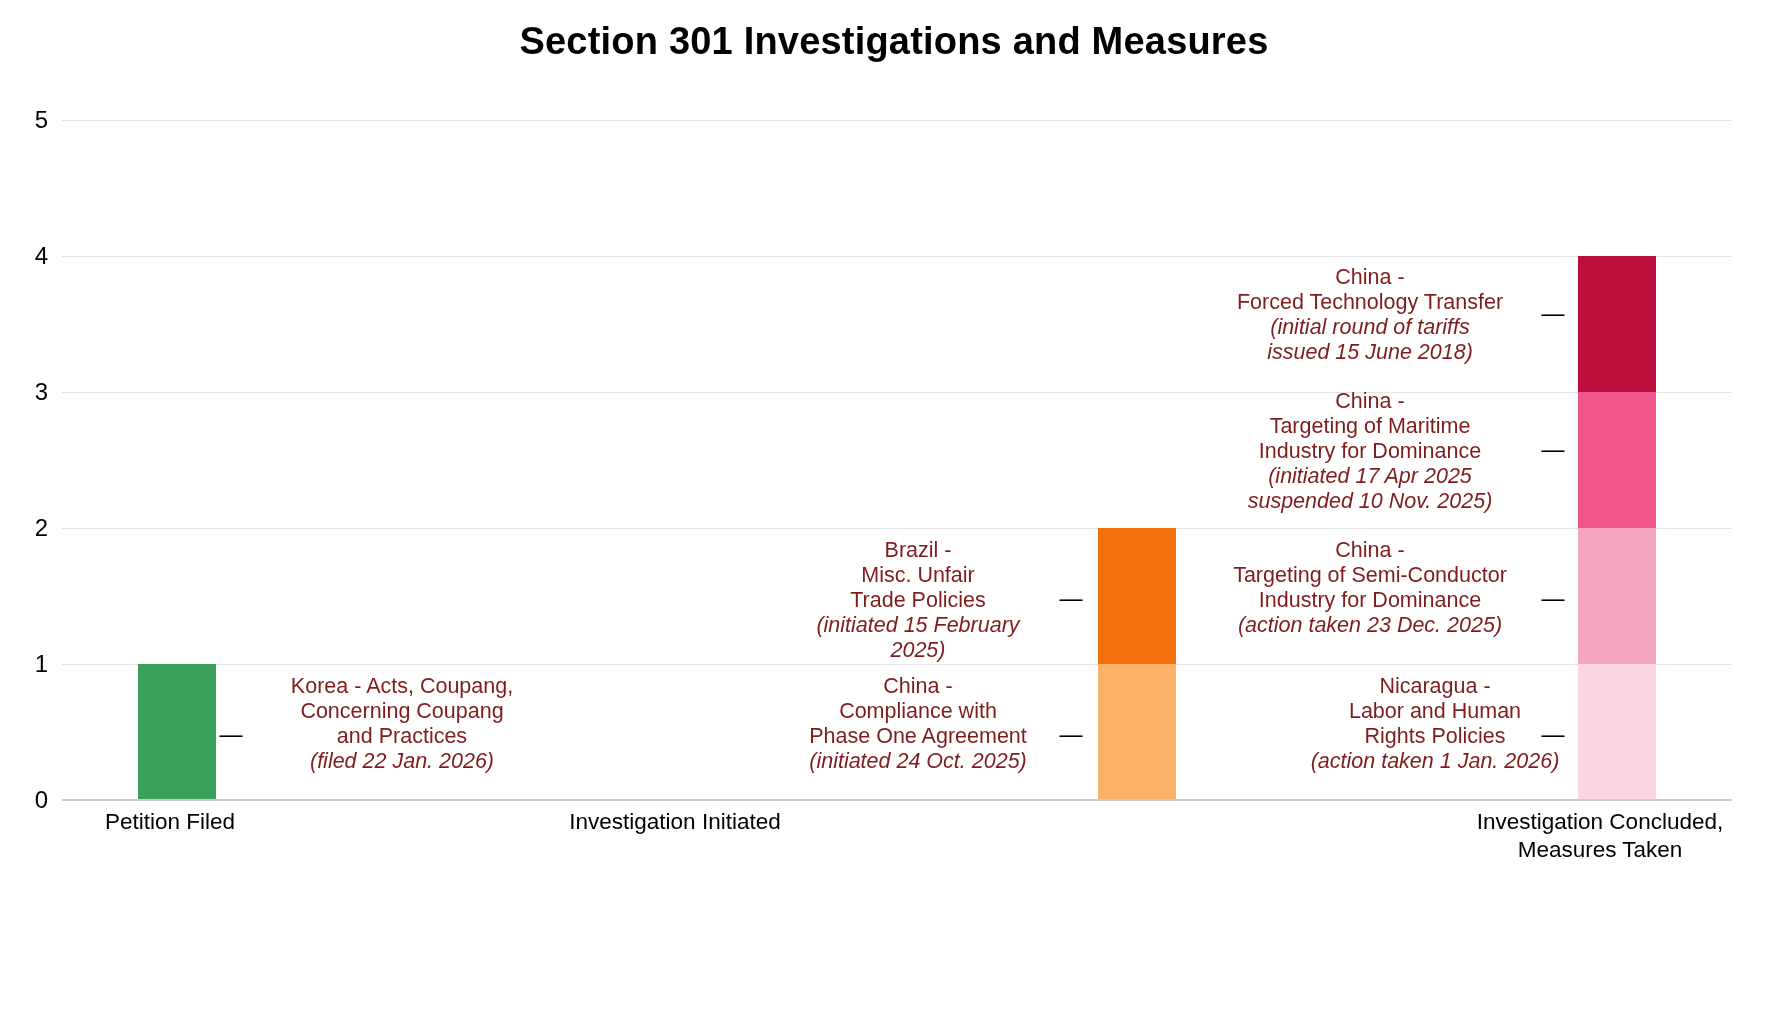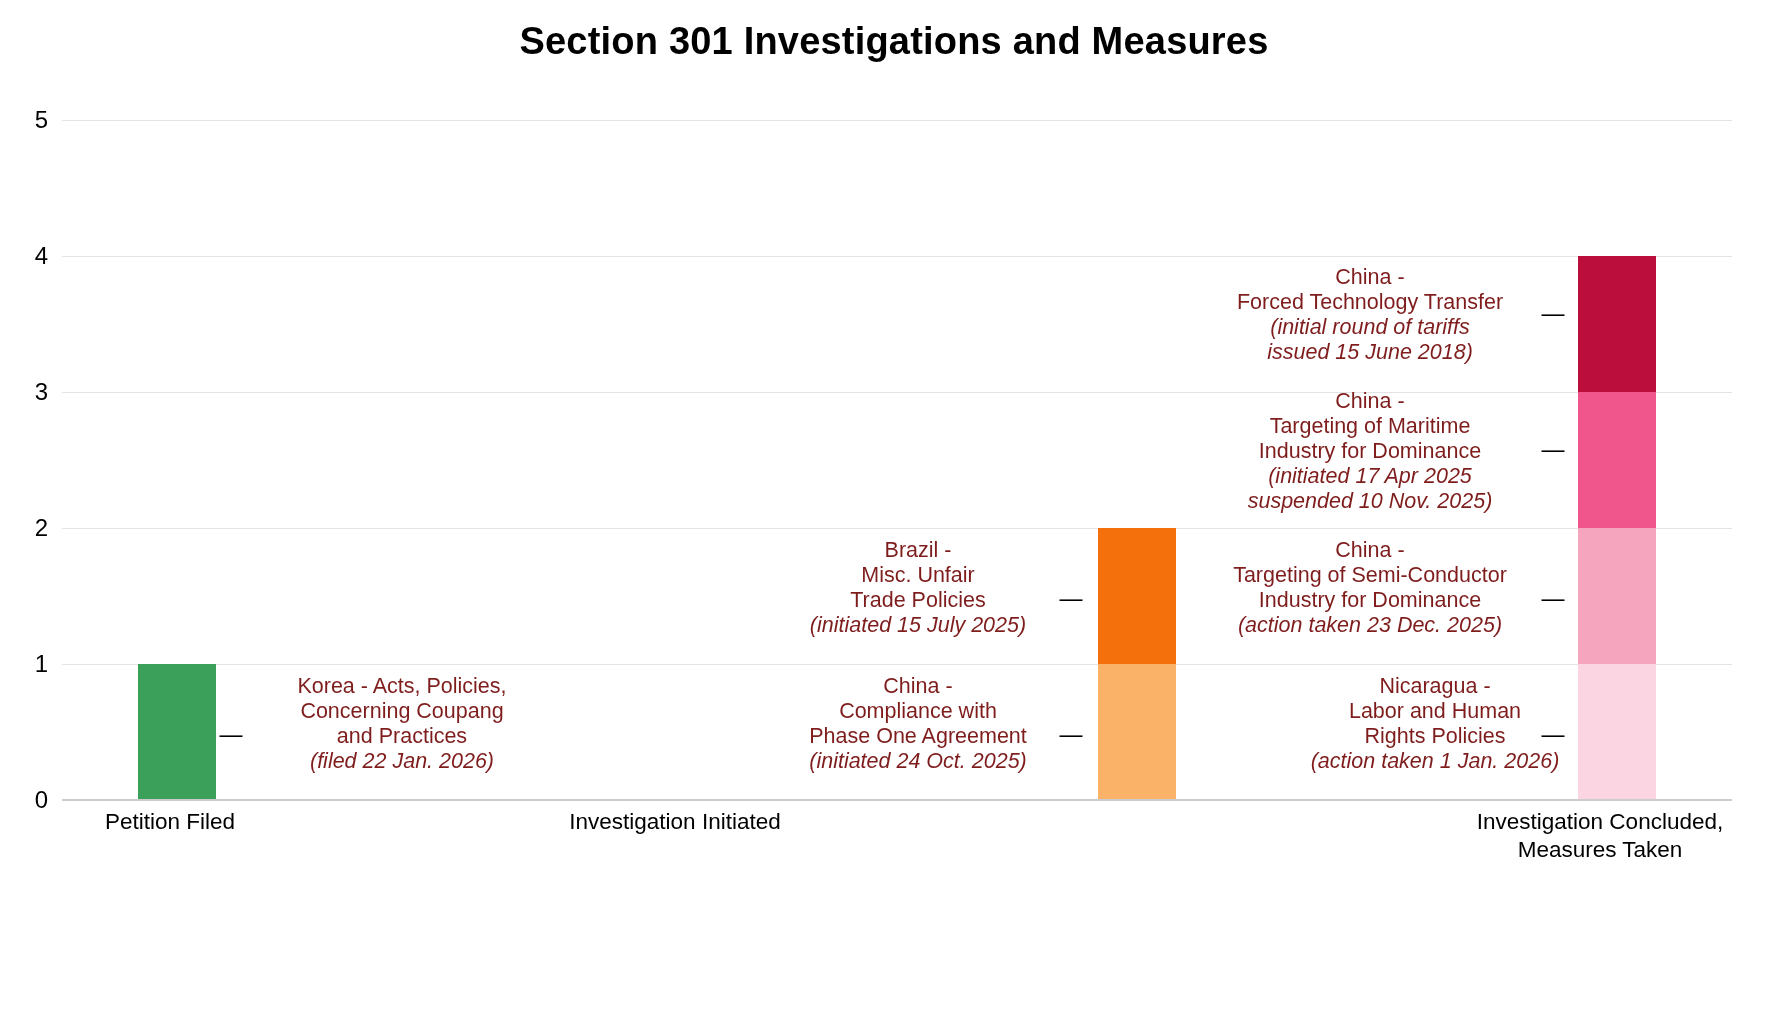--- a/index.html
+++ b/index.html
@@ -116,21 +116,21 @@
     <div class="gridline" style="top:0px;"></div>
     <div class="gridline" style="top:136px;"></div>
     <div class="gridline" style="top:272px;"></div>
     <div class="gridline" style="top:408px;"></div>
     <div class="gridline" style="top:544px;"></div>
     <div class="axis-line" style="top:679px;"></div>
 
     <div class="bar" style="left:76px; top:544px; height:135px; background:#3ba05a;"></div>
     <div class="dash" style="left:156px; top:601px;">—</div>
     <div class="seg-label" style="left:190px; top:554px; width:300px;">
-      <div>Korea - Acts, Policies,</div>
+      <div>Korea - Acts, Coupang,</div>
       <div>Concerning Coupang</div>
       <div>and Practices</div>
       <div class="it">(filed 22 Jan. 2026)</div>
     </div>
 
     <div class="bar" style="left:1036px; top:544px; height:135px; background:#fab269;"></div>
     <div class="bar" style="left:1036px; top:408px; height:136px; background:#f4700d;"></div>
 
     <div class="dash" style="left:996px; top:601px;">—</div>
     <div class="seg-label" style="left:726px; top:554px; width:260px;">
@@ -138,21 +138,21 @@
       <div>Compliance with</div>
       <div>Phase One Agreement</div>
       <div class="it">(initiated 24 Oct. 2025)</div>
     </div>
 
     <div class="dash" style="left:996px; top:465px;">—</div>
     <div class="seg-label" style="left:726px; top:418px; width:260px;">
       <div>Brazil -</div>
       <div>Misc. Unfair</div>
       <div>Trade Policies</div>
-      <div class="it">(initiated 15 July 2025)</div>
+      <div class="it">(initiated 15 February 2025)</div>
     </div>
 
     <div class="bar" style="left:1516px; top:544px; height:135px; background:#fbd6e2;"></div>
     <div class="bar" style="left:1516px; top:408px; height:136px; background:#f6a5bf;"></div>
     <div class="bar" style="left:1516px; top:272px; height:136px; background:#f0558b;"></div>
     <div class="bar" style="left:1516px; top:136px; height:136px; background:#bc0e3c;"></div>
 
     <div class="dash" style="left:1478px; top:601px;">—</div>
     <div class="seg-label" style="left:1228px; top:554px; width:290px;">
       <div>Nicaragua -</div>

